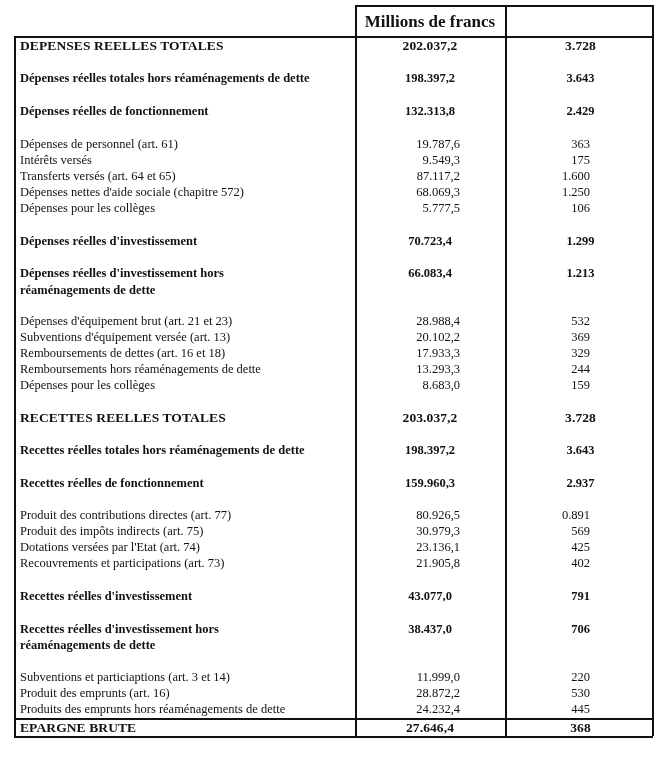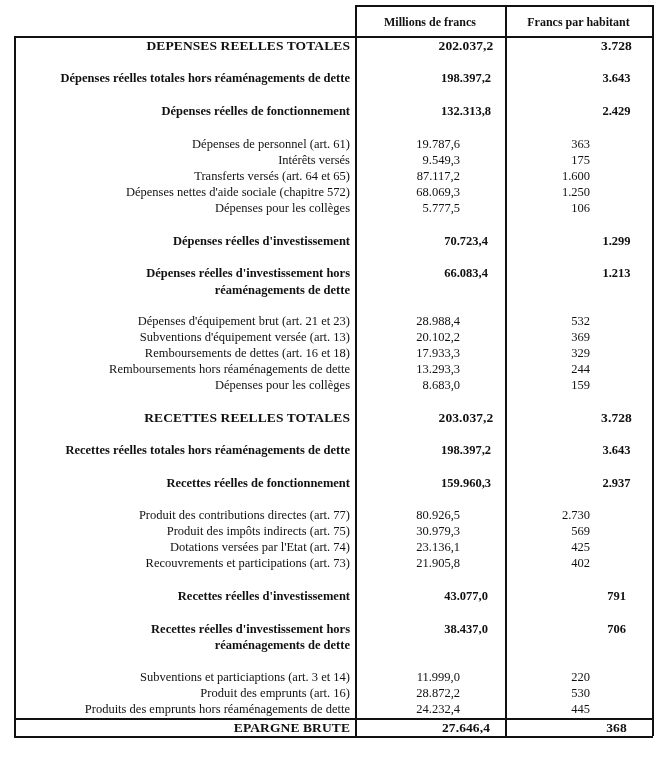--- a/index.html
+++ b/index.html
@@ -2,41 +2,40 @@
 <html><head>
 <meta charset="utf-8">
 <style>
   html, body { margin: 0; padding: 0; background: #ffffff; }
   body { width: 670px; height: 760px; position: relative; overflow: hidden;
          font-family: "Liberation Serif", serif; color: #111; }
   .tbl { position: absolute; left: 0; top: 0; width: 670px; height: 760px; }
   .vline { position: absolute; background: #111; width: 1.5px; }
   .hline { position: absolute; background: #111; height: 1.5px; }
   .hdr { position: absolute; top: 8px; height: 28px; display: flex; align-items: center;
-         justify-content: center; font-weight: bold; font-size: 12px; }
+         justify-content: center; font-weight: bold; font-size: 17px; }
   .row { position: absolute; left: 0; width: 670px; font-size: 12.5px; }
-  .row .lab { position: absolute; left: 20px; width: 330px; text-align: right; }
+  .row .lab { position: absolute; left: 20px; width: 330px; }
   .row .v1 { position: absolute; left: 355px; width: 150px; }
   .row .v2 { position: absolute; left: 505px; width: 147px; }
-  .row .v1 span, .row .v2 span { position: absolute; text-align: right; padding-left: 36px; }
+  .row .v1 span, .row .v2 span { position: absolute; text-align: right; }
   .row .v1 span { right: 45px; }
   .row .v2 span { right: 62px; }
   .row.center .v1 span { right: auto; left: 0; width: 150px; text-align: center; }
   .row.center .v2 span { right: auto; left: 0; width: 151px; text-align: center; }
   .bold { font-weight: bold; }
   .caps { font-size: 13.5px; letter-spacing: 0.1px; }
 </style>
 </head>
 <body>
 
 <div class="tbl">
 
   <div class="hline" style="left:355px; top:5px; width:298px;"></div>
   <div class="hdr" style="left:355px; width:150px;">Millions de francs</div>
-  <div class="hdr" style="left:505px; width:147px;">Francs par habitant</div>
   <div class="hline" style="left:14px; top:36px; width:639px;"></div>
 
   <div class="vline" style="left:14px; top:36px; height:700px;"></div>
   <div class="vline" style="left:355px; top:5px; height:731px;"></div>
   <div class="vline" style="left:505px; top:5px; height:731px;"></div>
   <div class="vline" style="left:652px; top:5px; height:731px;"></div>
 
   <div class="row center bold caps" style="top:38px;">
     <span class="lab">DEPENSES REELLES TOTALES</span>
     <div class="v1">
@@ -211,21 +210,21 @@
         <span>2.937</span>
       </div>
   </div>
 
   <div class="row" style="top:508px;">
     <span class="lab">Produit des contributions directes (art. 77)</span>
     <div class="v1">
         <span>80.926,5</span>
       </div>
     <div class="v2">
-        <span>2.730</span>
+        <span>0.891</span>
       </div>
   </div>
   <div class="row" style="top:524px;">
     <span class="lab">Produit des impôts indirects (art. 75)</span>
     <div class="v1">
         <span>30.979,3</span>
       </div>
     <div class="v2">
         <span>569</span>
       </div>

